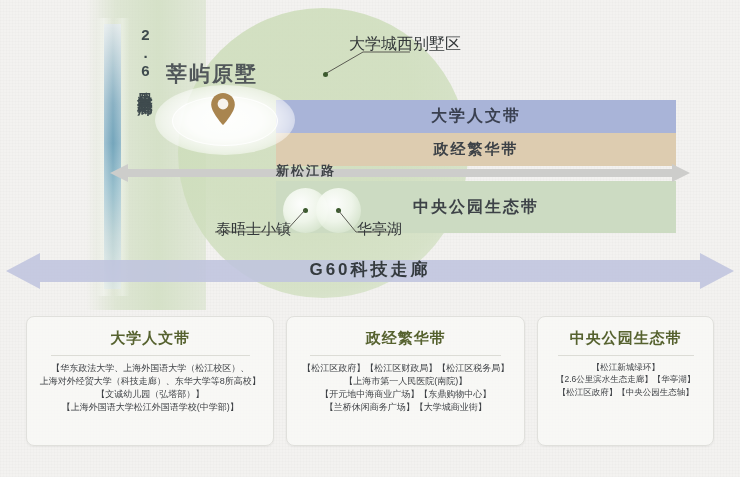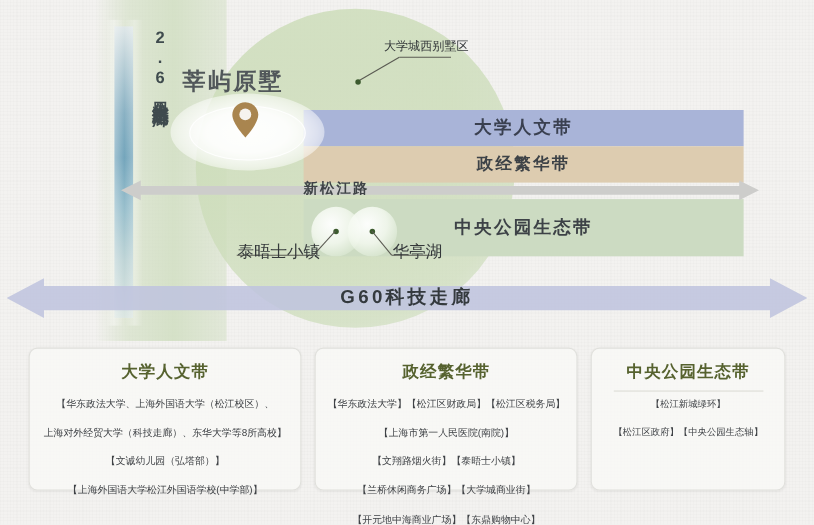--- a/index.html
+++ b/index.html
@@ -206,21 +206,21 @@
     text-align: center;
     font-size: 17px;
     letter-spacing: 3px;
     font-weight: 700;
     color: #343a3e;
   }
 
   
   .callout-text {
     position: absolute;
-    font-size: 11px;
+    font-size: 16px;
     color: #34383a;
     white-space: nowrap;
   }
   .callout-small {
     position: absolute;
     font-size: 15px;
     color: #34383a;
     white-space: nowrap;
   }
   .dot {
@@ -288,21 +288,21 @@
   .card-sep {
     width: 88%;
     height: 1px;
     background: #dcdcd6;
     margin-bottom: 6px;
   }
   .card-lines {
     display: flex;
     flex-direction: column;
     align-items: center;
-    gap: 14px;
+    gap: 1px;
     width: 100%;
   }
   .card-line {
     font-size: 9px;
     line-height: 1.35;
     color: #3f4246;
     text-align: center;
     white-space: nowrap;
   }
   .card-3 .card-line { font-size: 8.5px; }
@@ -399,31 +399,31 @@
         <div class="card-line">上海对外经贸大学（科技走廊）、东华大学等8所高校】</div>
         <div class="card-line">【文诚幼儿园（弘塔部）】</div>
         <div class="card-line">【上海外国语大学松江外国语学校(中学部)】</div>
       </div>
     </div>
 
     <div class="card card-2">
       <div class="card-title">政经繁华带</div>
       <div class="card-sep"></div>
       <div class="card-lines">
-        <div class="card-line">【华东政法大学】【松江区财政局】【松江区税务局】</div>
+        <div class="card-line">【松江区政府】【松江区财政局】【松江区税务局】</div>
         <div class="card-line">【上海市第一人民医院(南院)】</div>
-        <div class="card-line">【文翔路烟火街】【泰晤士小镇】</div>
+        <div class="card-line">【开元地中海商业广场】【东鼎购物中心】</div>
         <div class="card-line">【兰桥休闲商务广场】【大学城商业街】</div>
-        <div class="card-line">【开元地中海商业广场】【东鼎购物中心】</div>
       </div>
     </div>
 
     <div class="card card-3">
       <div class="card-title">中央公园生态带</div>
       <div class="card-sep"></div>
       <div class="card-lines">
         <div class="card-line">【松江新城绿环】</div>
+        <div class="card-line">【2.6公里滨水生态走廊】【华亭湖】</div>
         <div class="card-line">【松江区政府】【中央公园生态轴】</div>
       </div>
     </div>
   </div>
 
 </div>
 
 </body></html>

